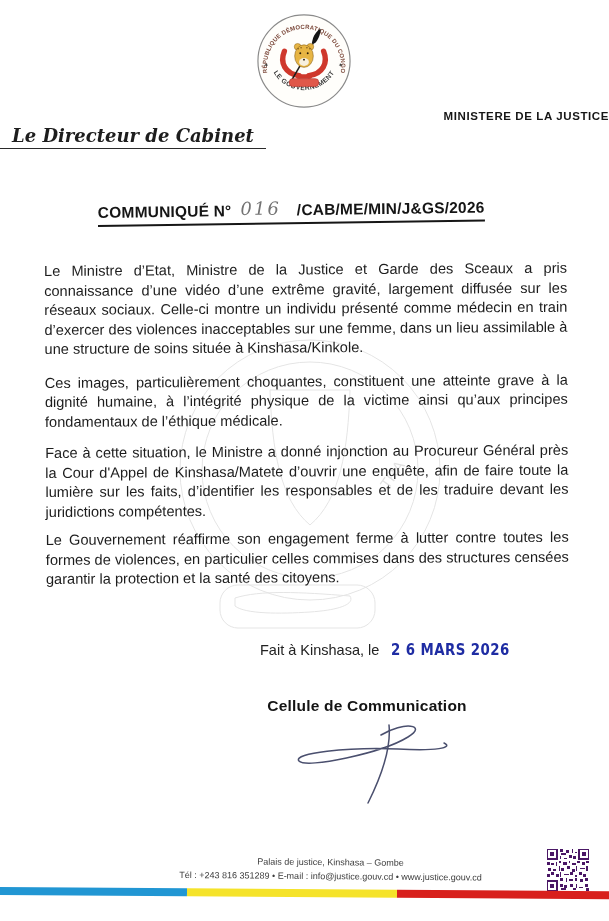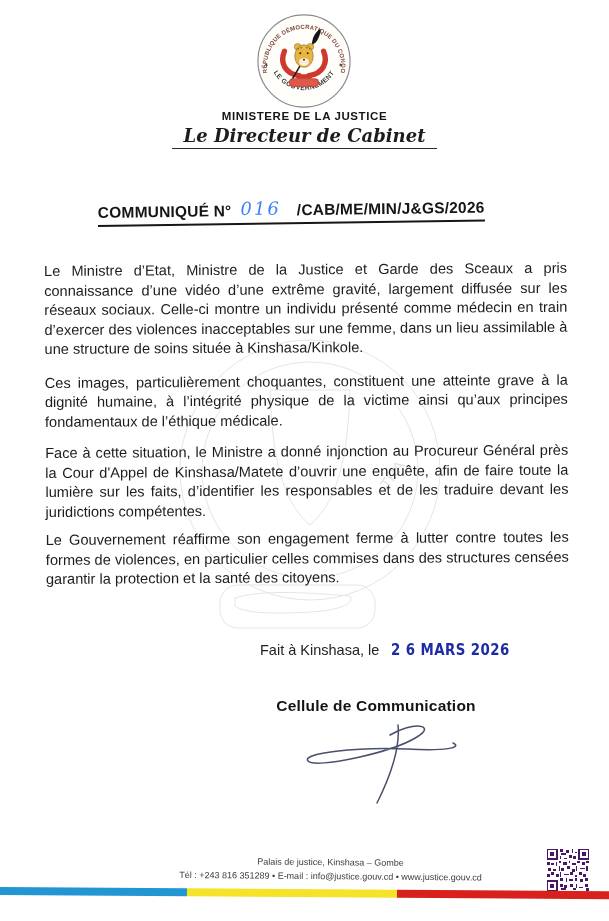--- a/index.html
+++ b/index.html
@@ -18,24 +18,24 @@
     position:absolute;left:150px;top:330px;width:380px;height:345px;
     opacity:.55;pointer-events:none;
   }
 
   
   .seal{position:absolute;left:255px;top:12px;width:98px;height:98px;}
 
   
   .ministry{
     position:absolute;top:110px;left:0;width:100%;
-    text-align:center;font-weight:bold;font-size:11.5px;
+    text-align:right;font-weight:bold;font-size:11.5px;
     letter-spacing:.6px;color:#161616;
   }
-  .office-wrap{position:absolute;top:125px;left:0;width:100%;text-align:center;}
+  .office-wrap{position:absolute;top:125px;left:0;width:100%;text-align:left;}
   .office{
     display:inline-block;
     font-family:"DejaVu Serif", serif;font-style:italic;font-weight:600;
     font-size:18px;color:#1d1d1d;
     border-bottom:1.5px solid #2a2a2a;padding:0 12px 2px;
   }
 
   
   .title{
     position:absolute;top:201px;left:98px;
@@ -69,21 +69,21 @@
     font-size:14.5px;color:#222;margin-top:12px;
   }
   .date-stamp{
     display:inline-block;font-weight:bold;font-size:15.5px;
     font-family:"DejaVu Sans", sans-serif;
     transform:scaleX(.86);transform-origin:left center;
     margin-left:8px;letter-spacing:.5px;
   }
 
   
-  .sigblock{position:absolute;top:697px;left:176px;width:400px;text-align:center;}
+  .sigblock{position:absolute;top:697px;left:167px;width:400px;text-align:center;}
   .sigtitle{font-weight:bold;font-size:15.5px;color:#141414;letter-spacing:.2px;}
   .signature-svg{margin-top:2px;margin-left:28px;}
 
   
   .footer-text{
     position:absolute;top:855px;left:0;width:100%;
     padding-left:52px;box-sizing:border-box;
     text-align:center;font-size:9px;line-height:14px;color:#3c3c3c;
     transform:rotate(0.5deg);
   }
@@ -156,21 +156,21 @@
     </g>
   </svg>
 
   <div class="ministry">MINISTERE DE LA JUSTICE</div>
   <div class="office-wrap">
     <span class="office">Le Directeur de Cabinet</span>
   </div>
 
   <div class="title">
     <span class="title-underline">
-      <span class="title-text">COMMUNIQUÉ N°</span><span class="hand-number" style="color: #3b82f6;">016</span><span class="title-text">/CAB/ME/MIN/J&amp;GS/2026</span>
+      <span class="title-text">COMMUNIQUÉ N°</span><span class="hand-number" style="color: #737373;">016</span><span class="title-text">/CAB/ME/MIN/J&amp;GS/2026</span>
     </span>
   </div>
 
   <div class="bodytext">
     <p>Le Ministre d’Etat, Ministre de la Justice et Garde des Sceaux a pris connaissance d’une vidéo d’une extrême gravité, largement diffusée sur les réseaux sociaux. Celle-ci montre un individu présenté comme médecin en train d’exercer des violences inacceptables sur une femme, dans un lieu assimilable à une structure de soins située à Kinshasa/Kinkole.</p>
     <p>Ces images, particulièrement choquantes, constituent une atteinte grave à la dignité humaine, à l’intégrité physique de la victime ainsi qu’aux principes fondamentaux de l’éthique médicale.</p>
     <p>Face à cette situation, le Ministre a donné injonction au Procureur Général près la Cour d'Appel de Kinshasa/Matete d’ouvrir une enquête, afin de faire toute la lumière sur les faits, d’identifier les responsables et de les traduire devant les juridictions compétentes.</p>
     <p>Le Gouvernement réaffirme son engagement ferme à lutter contre toutes les formes de violences, en particulier celles commises dans des structures censées garantir la protection et la santé des citoyens.</p>
   </div>
 

